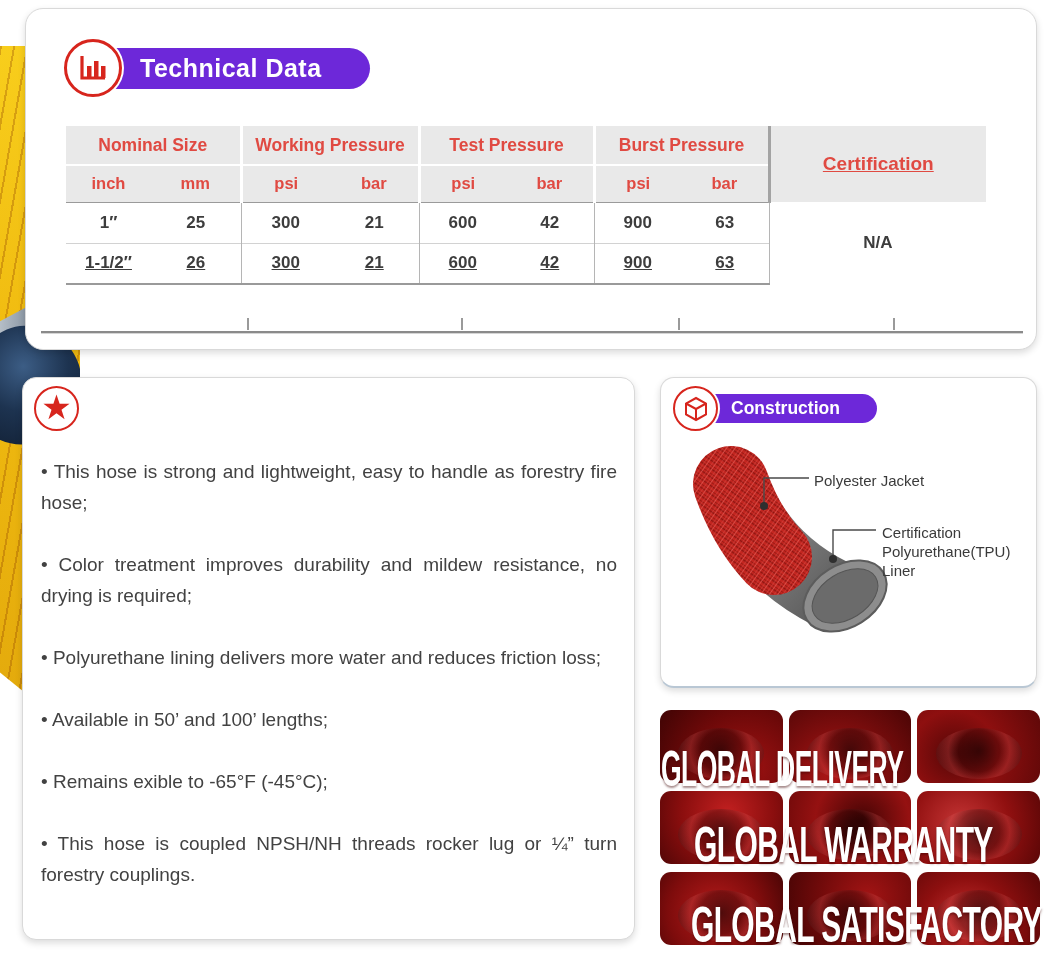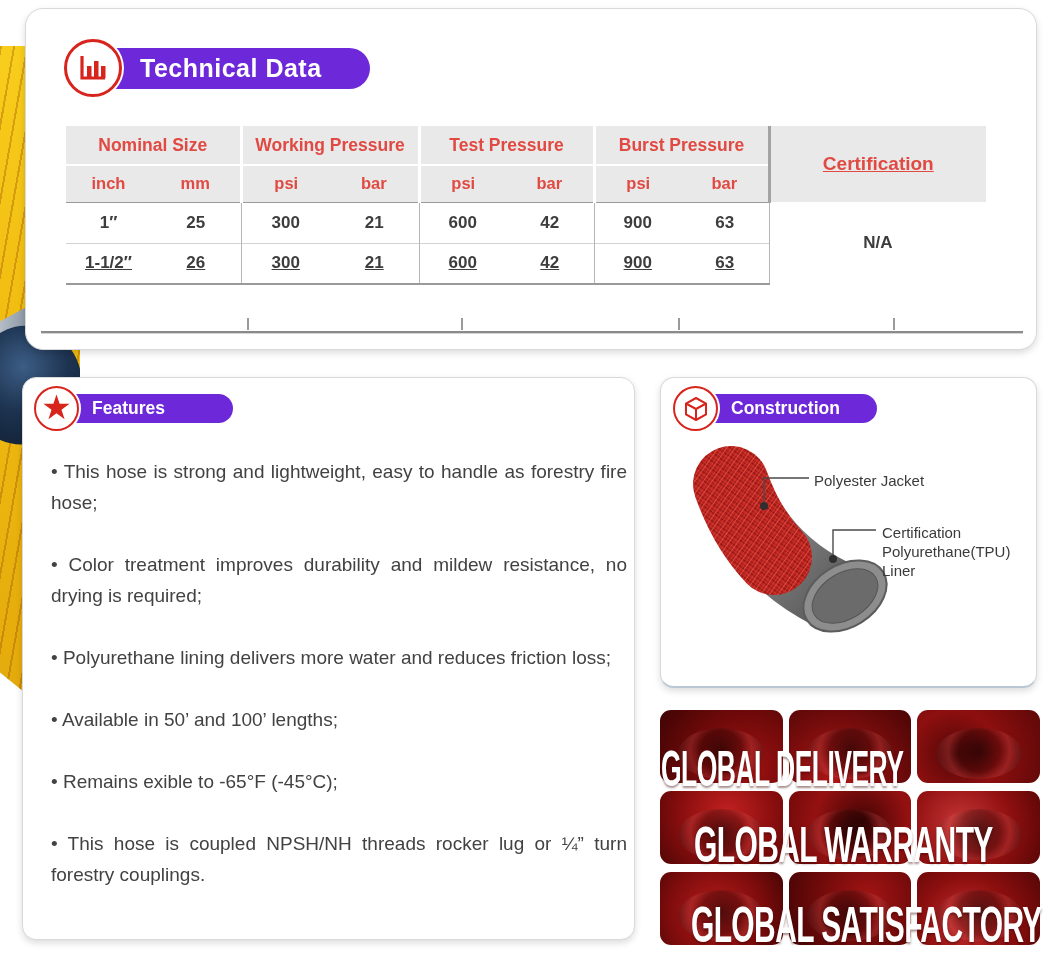--- a/index.html
+++ b/index.html
@@ -75,21 +75,21 @@
   tr.r2 td { border-top:1px solid #d2d2d2;text-decoration:underline; }
   table.tech tr:last-child td { border-bottom:2px solid #9a9a9a; }
   td.certcell { font-weight:600; }
 
   
   .ruler { position:absolute; left:15px; top:322px; width:982px; height:3px;
            border-top:2px solid #8a8a8a; border-bottom:1px solid #d5d5d5; }
   .tick { position:absolute; bottom:3px; width:2px; height:12px; background:#9a9a9a; }
 
   
-  .features-body { position:absolute; left:10px; top:0; width:100%; height:100%;
+  .features-body { position:absolute; left:0; top:0; width:100%; height:100%;
                    padding:78px 17px 16px 18px; }
   .features-body p {
     font-size:19px; line-height:31px; color:#424242; text-align:justify;
     margin:0 0 31px 0;
   }
 
   
   .con-label { position:absolute; font-size:15px; color:#3a3a3a; line-height:19px; z-index:3; }
 
   
@@ -200,21 +200,20 @@
     <div class="tick" style="left:206px;"></div>
     <div class="tick" style="left:420px;"></div>
     <div class="tick" style="left:637px;"></div>
     <div class="tick" style="left:852px;"></div>
   </div>
 </div>
 
 <div class="card" style="left:22px; top:377px; width:613px; height:563px; border-radius:14px;">
 
   <div class="badge badge-sm" style="left:11px; top:8px; width:220px; height:45px;">
-    <div class="pill" style="width:165px;">Features</div>
     <div class="ring">
         <span class="star-glyph">★</span>
       </div>
   </div>
 
   <div class="features-body">
     <p>• This hose is strong and lightweight, easy to handle as forestry  fire hose;</p>
     <p>• Color treatment improves durability and mildew resistance, no drying is required;</p>
     <p>• Polyurethane lining delivers more water and reduces friction loss;</p>
     <p>• Available in 50’  and 100’  lengths;</p>

